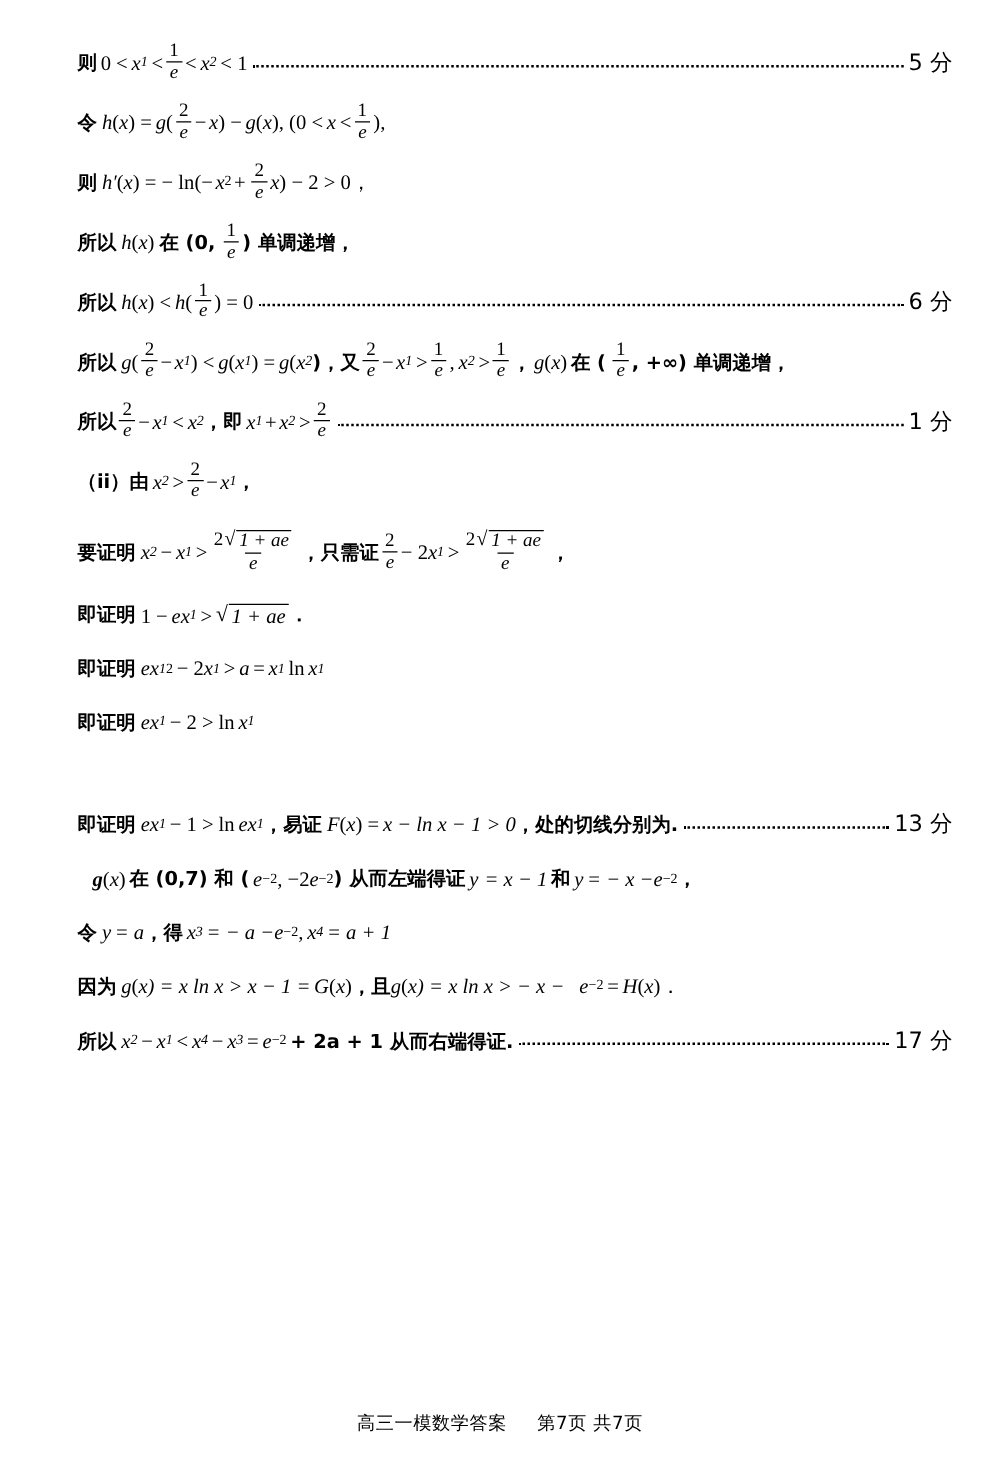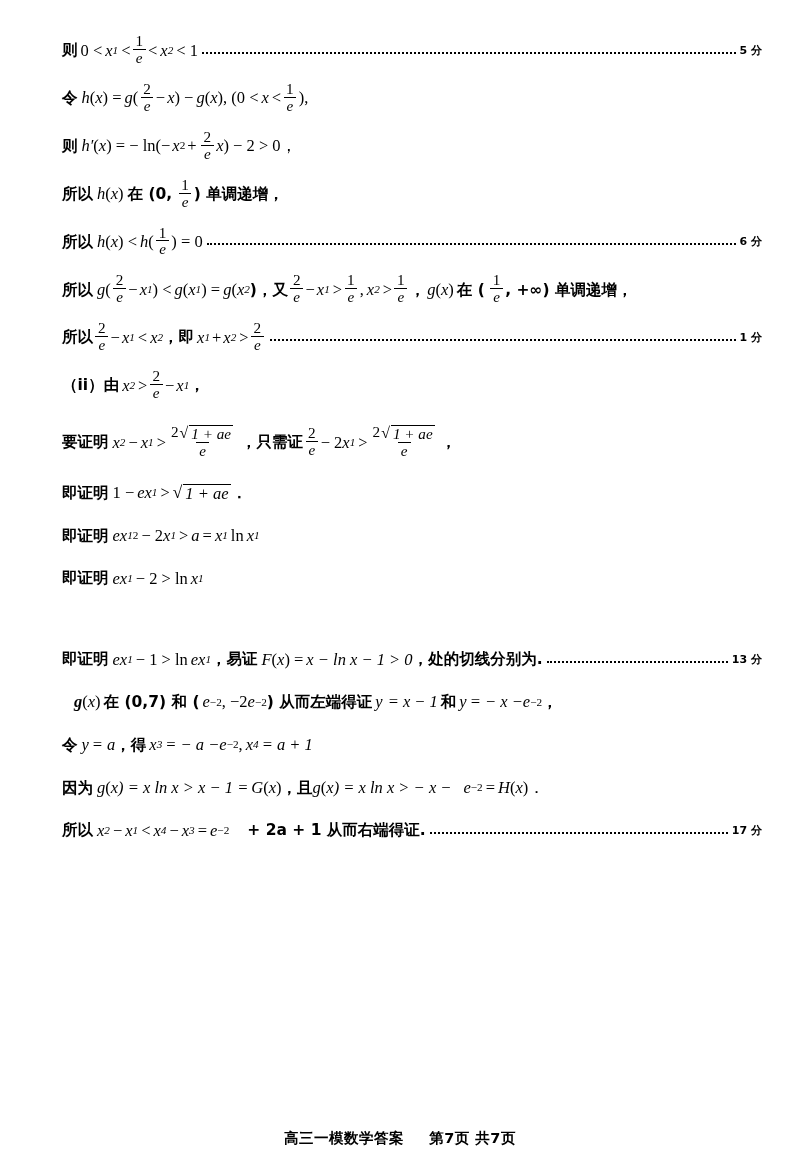--- a/index.html
+++ b/index.html
@@ -58,32 +58,32 @@
     margin: 0 1px;
   }
   .sqrt .radsym { font-size: 1.05em; line-height: 1; padding-right: 1px; }
   .sqrt .radicand { border-top: 1.3px solid #000; padding: 0 2px; line-height: 1.1; }
   .dotfill {
     flex: 1 1 auto;
     border-bottom: 2.2px dotted #000;
     margin: 0 2px 5px 4px;
     height: 10px;
   }
-  .score { font-family: "DejaVu Sans", sans-serif; font-weight: 700; font-size: 11px; padding-left: 2px; }
+  .score { font-family: "DejaVu Sans", sans-serif; font-weight: 400; font-size: 18px; padding-left: 2px; }
   .gap-lg { height: 26px; }
   .gap-md { height: 14px; }
   .gap-sm { height: 6px; }
   .footer {
     position: absolute;
     left: 0;
     bottom: 22px;
     width: 800px;
     text-align: center;
     font-family: "DejaVu Sans", sans-serif;
-    font-weight: 700;
+    font-weight: 400;
     font-size: 14.5px;
     letter-spacing: 0.5px;
   }
   .footer .fsep { display: inline-block; width: 14px; }
   .rowgrow { display: flex; align-items: center; width: 100%; }
 </style>
 </head>
 <body>
 
 <div class="page">
@@ -487,21 +487,21 @@
         <span class="sub">1</span>
       <span class="txt" style="margin-left:3px">&lt;</span>
       <span class="it" style="margin-left:3px">x</span>
         <span class="sub">4</span>
       <span class="txt" style="margin:0 3px">−</span>
       <span class="it">x</span>
         <span class="sub">3</span>
       <span class="txt" style="margin-left:3px">=</span>
       <span class="it" style="margin-left:3px">e</span>
         <span class="supn">−2</span>
-      <span class="cn" style="margin-left:18px">+ 2a + 1 从而右端得证.</span>
+      <span class="cn" style="margin-left:3px">+ 2a + 1 从而右端得证.</span>
       <span class="dotfill"></span>
       <span class="score">17 分</span>
     </div>
 
   </div>
 
   <div class="footer">
     <span>高三一模数学答案</span>
     <span class="fsep"></span>
     <span>第7页  共7页</span>

